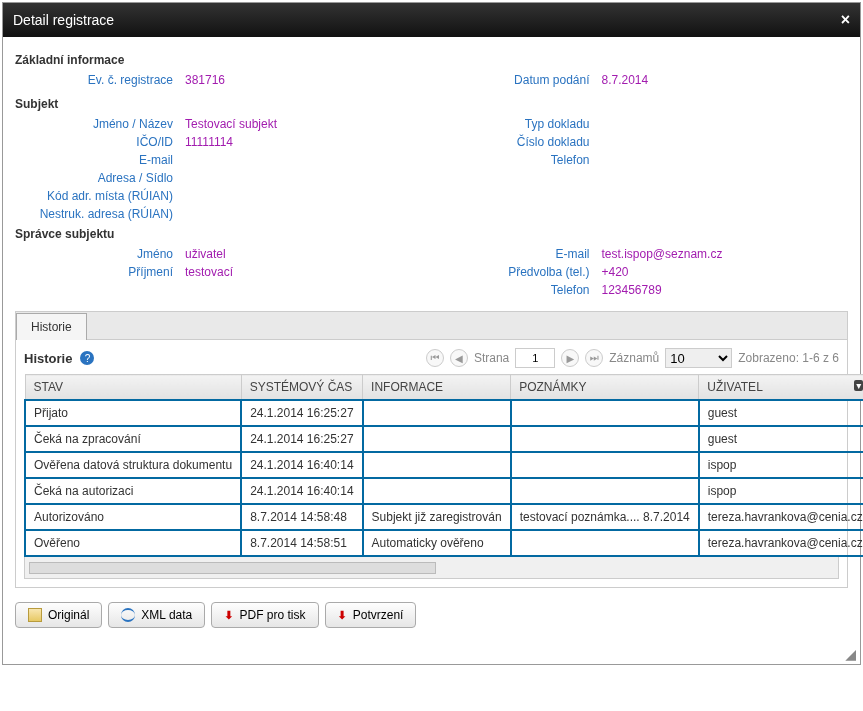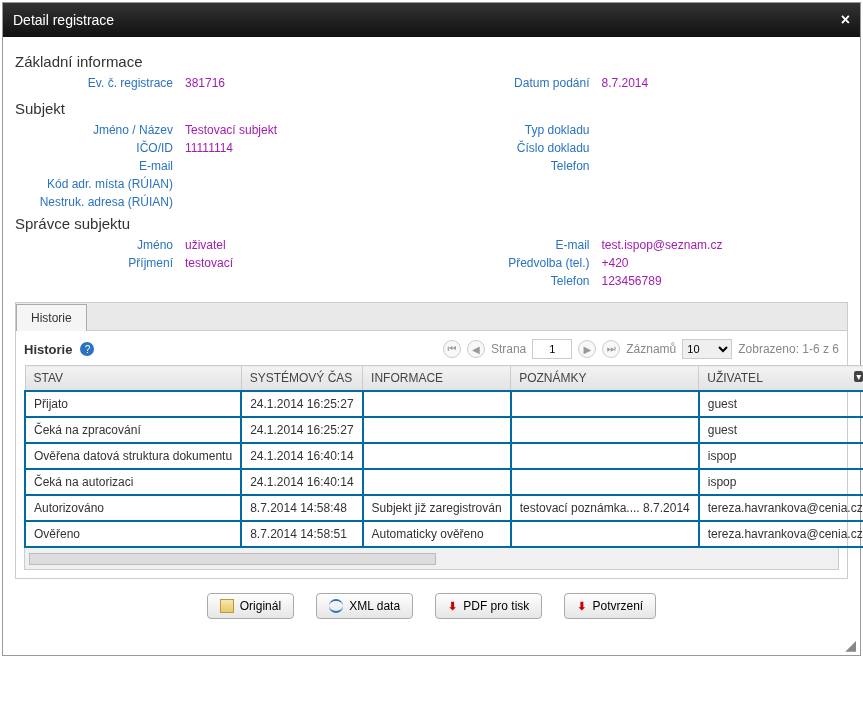--- a/index.html
+++ b/index.html
@@ -1,42 +1,42 @@
 <!DOCTYPE html>
 <html><head>
 <meta charset="utf-8">
 <style>
 * { box-sizing: border-box; margin: 0; padding: 0; font-family: Arial, sans-serif; }
 body { background: #fff; font-size: 12px; color: #333; width: 863px; }
 .dialog { border: 1px solid #999; background: #fff; margin: 2px; }
 .titlebar { background: linear-gradient(#333, #111); color: #fff; padding: 8px 10px; font-size: 14px; display:flex; justify-content:space-between; align-items:center; }
 .titlebar .close { color:#fff; font-size:16px; cursor:pointer; font-weight:bold; }
 .content { padding: 10px 12px 16px 12px; }
-.section-title { font-weight: normal; margin: 6px 0 6px 0; font-size: 15px; }
+.section-title { font-weight: bold; margin: 6px 0 6px 0; font-size: 12px; }
 .row { display:flex; margin: 4px 0; }
 .col { flex: 1; display:flex; align-items:center; }
 .lbl { color: #2a73c0; text-align: right; width: 170px; padding-right: 12px; display:inline-block; }
 .val { color: #a21caf; }
 .tabbar { background:#e9e9e9; border:1px solid #ccc; border-bottom:none; margin-top:14px; }
 .tab { display:inline-block; background:#f5f5f5; border:1px solid #aaa; border-bottom:none; padding:6px 14px; font-size:12px; position:relative; top:1px; }
 .panel { border:1px solid #ccc; padding:8px; }
 .hist-hdr { display:flex; align-items:center; gap:8px; margin-bottom:6px; }
 .hist-title { font-weight:bold; font-size:13px; }
 .help { display:inline-flex; width:14px; height:14px; border-radius:50%; background:#2a73c0; color:#fff; font-size:10px; align-items:center; justify-content:center; }
 .pager { display:flex; align-items:center; gap:6px; margin-left:auto; }
 .pager .nbtn { width:18px; height:18px; border:1px solid #ccc; border-radius:50%; display:inline-flex; align-items:center; justify-content:center; color:#999; font-size:10px; background:#f8f8f8; }
 .pager .page-in { width:40px; height:20px; border:1px solid #ccc; background:#fff; text-align:center; font-size:11px; }
-.pager select { height:20px; border:1px solid #ccc; font-size:11px; width:50px; }
+.pager select { height:20px; border:1px solid #ccc; font-size:13px; width:67px; }
 .pager .txt { color:#888; }
 table.grid { width:100%; border-collapse:collapse; font-size:12px; }
 table.grid th { background:linear-gradient(#f3f3f3,#e2e2e2); border:1px solid #ccc; padding:5px 8px; text-align:left; font-weight:normal; color:#444; }
 table.grid td { border:2px solid #0369a1; padding:5px 8px; white-space:nowrap; overflow:hidden; text-overflow:ellipsis; }
 .hscroll { overflow-x:auto; border:1px solid #ccc; border-top:none; background:#f0f0f0; height:22px; display:flex; align-items:center; }
 .hscroll .bar { height:12px; background:#ddd; width:50%; border:1px solid #bbb; margin-left:4px; }
-.footer-btns { display:flex; gap:22px; margin-top:14px;justify-content:center; }
+.footer-btns { display:flex; gap:6px; margin-top:14px; }
 .btn { background:linear-gradient(#fefefe,#e6e6e6); border:1px solid #aaa; border-radius:4px; padding:5px 12px; font-size:12px; display:inline-flex; align-items:center; gap:6px; cursor:pointer; }
 .ico { width:14px; height:14px; display:inline-block; }
 .ico-doc { background:linear-gradient(#f8e6b0,#e7c964); border:1px solid #b89b3d; }
 .ico-xml { border:2px solid #2a73c0; border-left:none; border-right:none; border-radius:50%; }
 .ico-pdf { font-size:11px; color:#c00; font-weight:bold; }
 .resize { text-align:right; padding:2px 4px; color:#888; font-size:14px; }
 th.menu .m { float:right; background:#444; color:#fff; font-size:10px; padding:0 2px; border-radius:2px; }
 </style>
 </head>
 <body>
@@ -88,20 +88,26 @@
     <div class="row">
       <div class="col">
         <span class="lbl">E-mail</span>
         <span class="val"></span>
       </div>
       <div class="col">
         <span class="lbl">Telefon</span>
         <span class="val"></span>
       </div>
     </div>
+    <div class="row">
+        <div class="col">
+          <span class="lbl">Adresa / Sídlo</span>
+        </div>
+        <div class="col"></div>
+      </div>
     <div class="row">
         <div class="col">
           <span class="lbl">Kód adr. místa (RÚIAN)</span>
         </div>
         <div class="col"></div>
       </div>
     <div class="row">
         <div class="col">
           <span class="lbl">Nestruk. adresa (RÚIAN)</span>
         </div>

